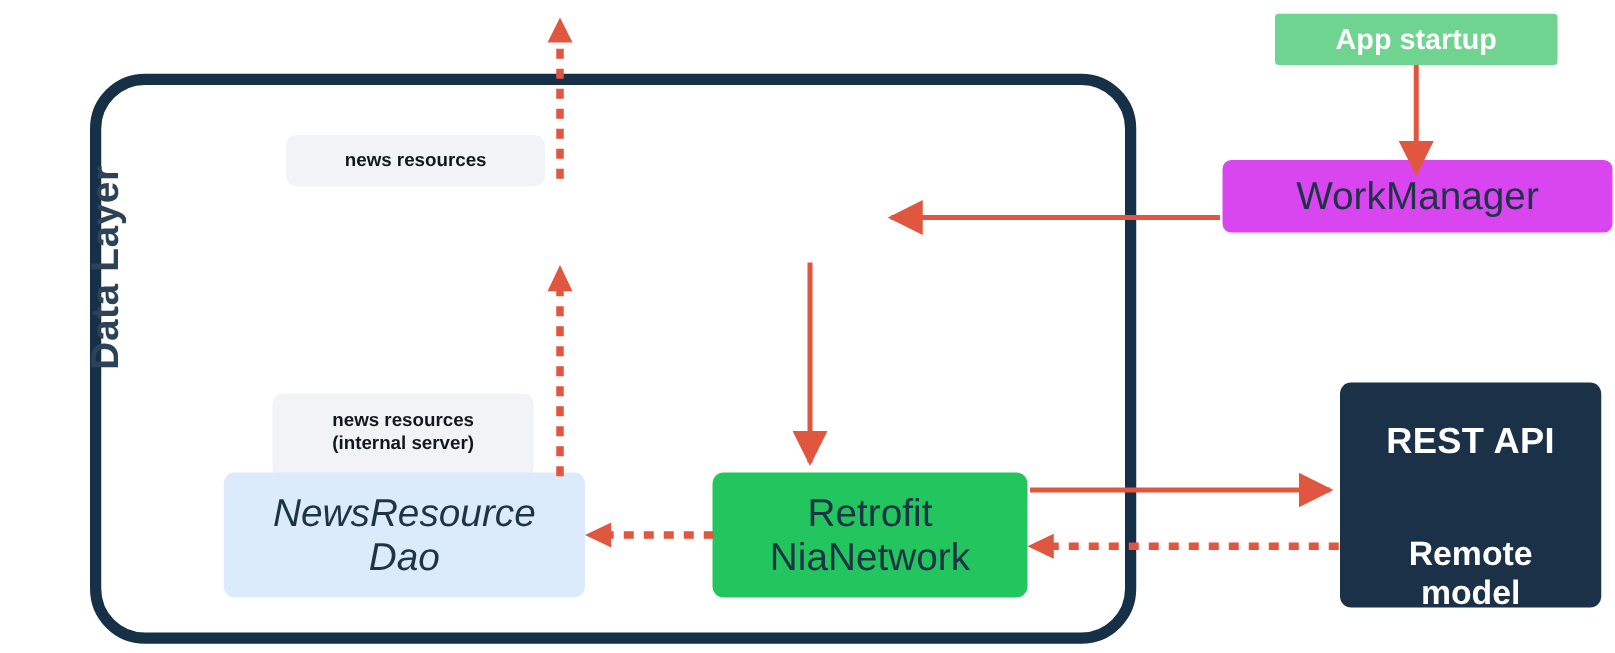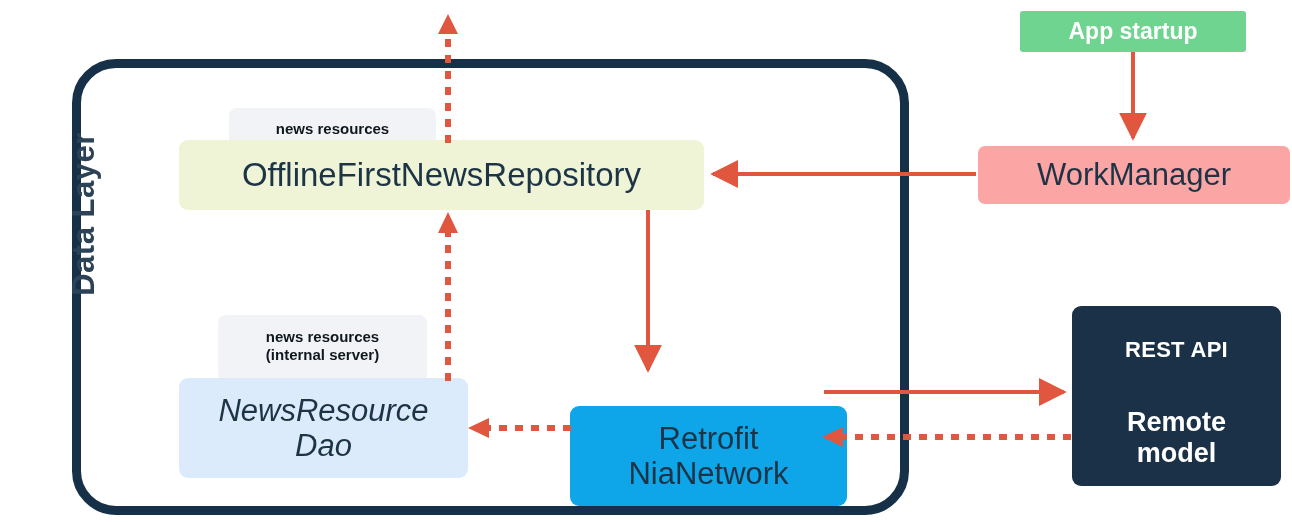--- a/index.html
+++ b/index.html
@@ -78,34 +78,33 @@
     height: 100px;
     background: #DCEBFB;
     color: #1d3446;
     font-size: 31px;
     font-weight: 400;
     font-style: italic;
   }
   #node-network {
     left: 570px;
     top: 378px;
-    width: 277px;
+    width: 252px;
     height: 100px;
-    background: #0ea5e9;
-    color: #1d3446;
-    font-size: 31px;
-    font-weight: 400;
-    margin-top: 28px;
+    background: #22c55e;
+    color: #1d3446;
+    font-size: 31px;
+    font-weight: 400;
   }
   #node-workmanager {
     left: 978px;
-    top: 146px;
+    top: 128px;
     width: 312px;
     height: 58px;
-    background: #fca5a5;
+    background: #d946ef;
     color: #1d3446;
     font-size: 31px;
     font-weight: 400;
     border-radius: 7px;
   }
   #node-app-startup {
     left: 1020px;
     top: 11px;
     width: 226px;
     height: 41px;
@@ -121,26 +120,26 @@
     width: 209px;
     height: 180px;
     background: #1B3147;
     color: #ffffff;
     border-radius: 9px;
     flex-direction: column;
     justify-content: flex-start;
     padding-top: 31px;
   }
   #remote-server-api {
-    font-size: 22px;
+    font-size: 29px;
     font-weight: 700;
     letter-spacing: 0.3px;
   }
   #remote-server-name {
-    margin-top: 44px;
+    margin-top: 58px;
     font-size: 27px;
     font-weight: 700;
     line-height: 1.2;
   }
 
   
   .tag-label {
     position: absolute;
     box-sizing: border-box;
     background: #F2F3F6;
@@ -242,23 +241,20 @@
     <span>news resources</span>
   </div>
 
   <div class="tag-label" id="tag-news-resources-internal">
     <span>
       <span class="node-text">news resources</span>
       <span class="node-text">(internal server)</span>
     </span>
   </div>
 
-  <div class="node" id="node-repository">
-    <span>OfflineFirstNewsRepository</span>
-  </div>
 
   <div class="node" id="node-dao">
     <span>
       <span class="node-text">NewsResource</span>
       <span class="node-text">Dao</span>
     </span>
   </div>
 
   <div class="node" id="node-network">
     <span>

